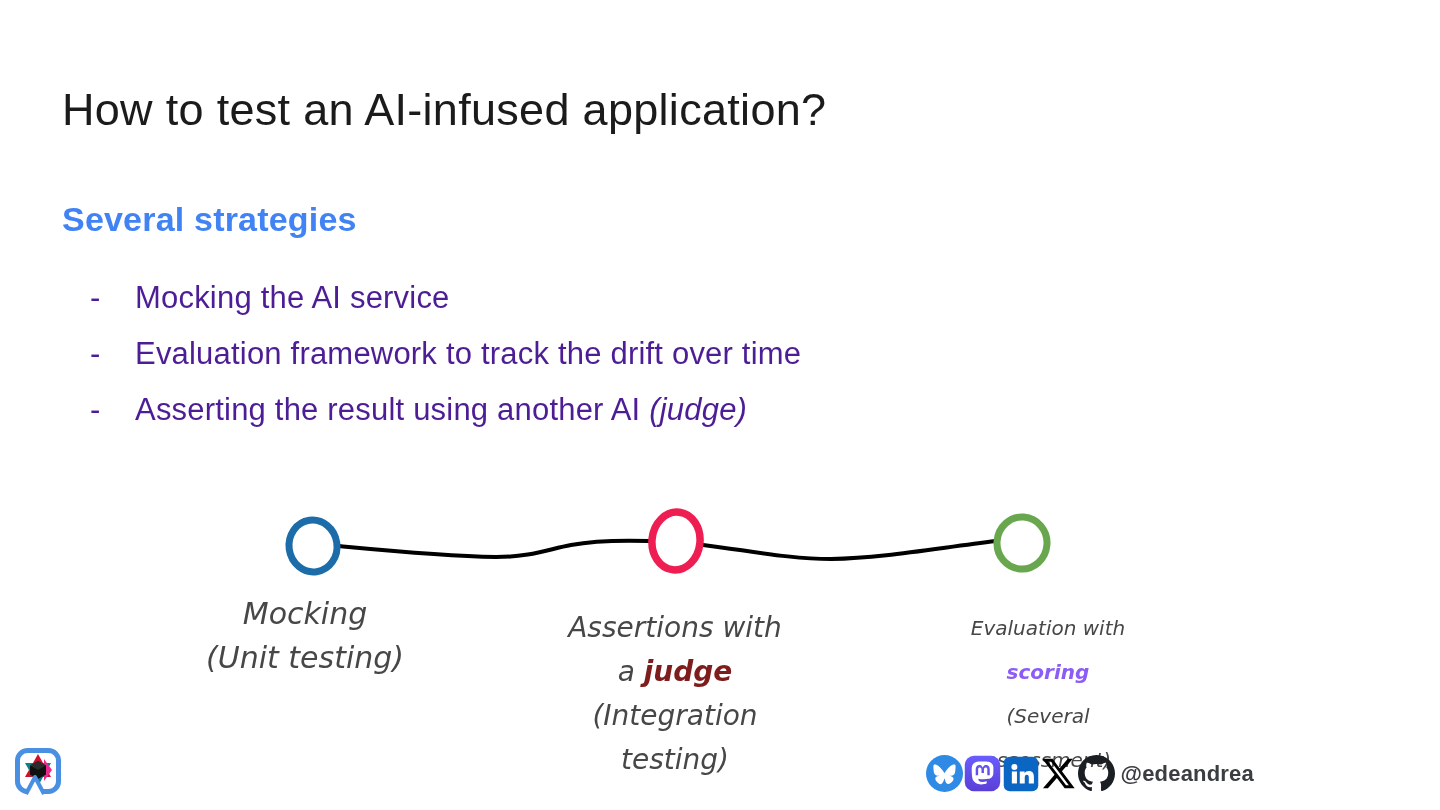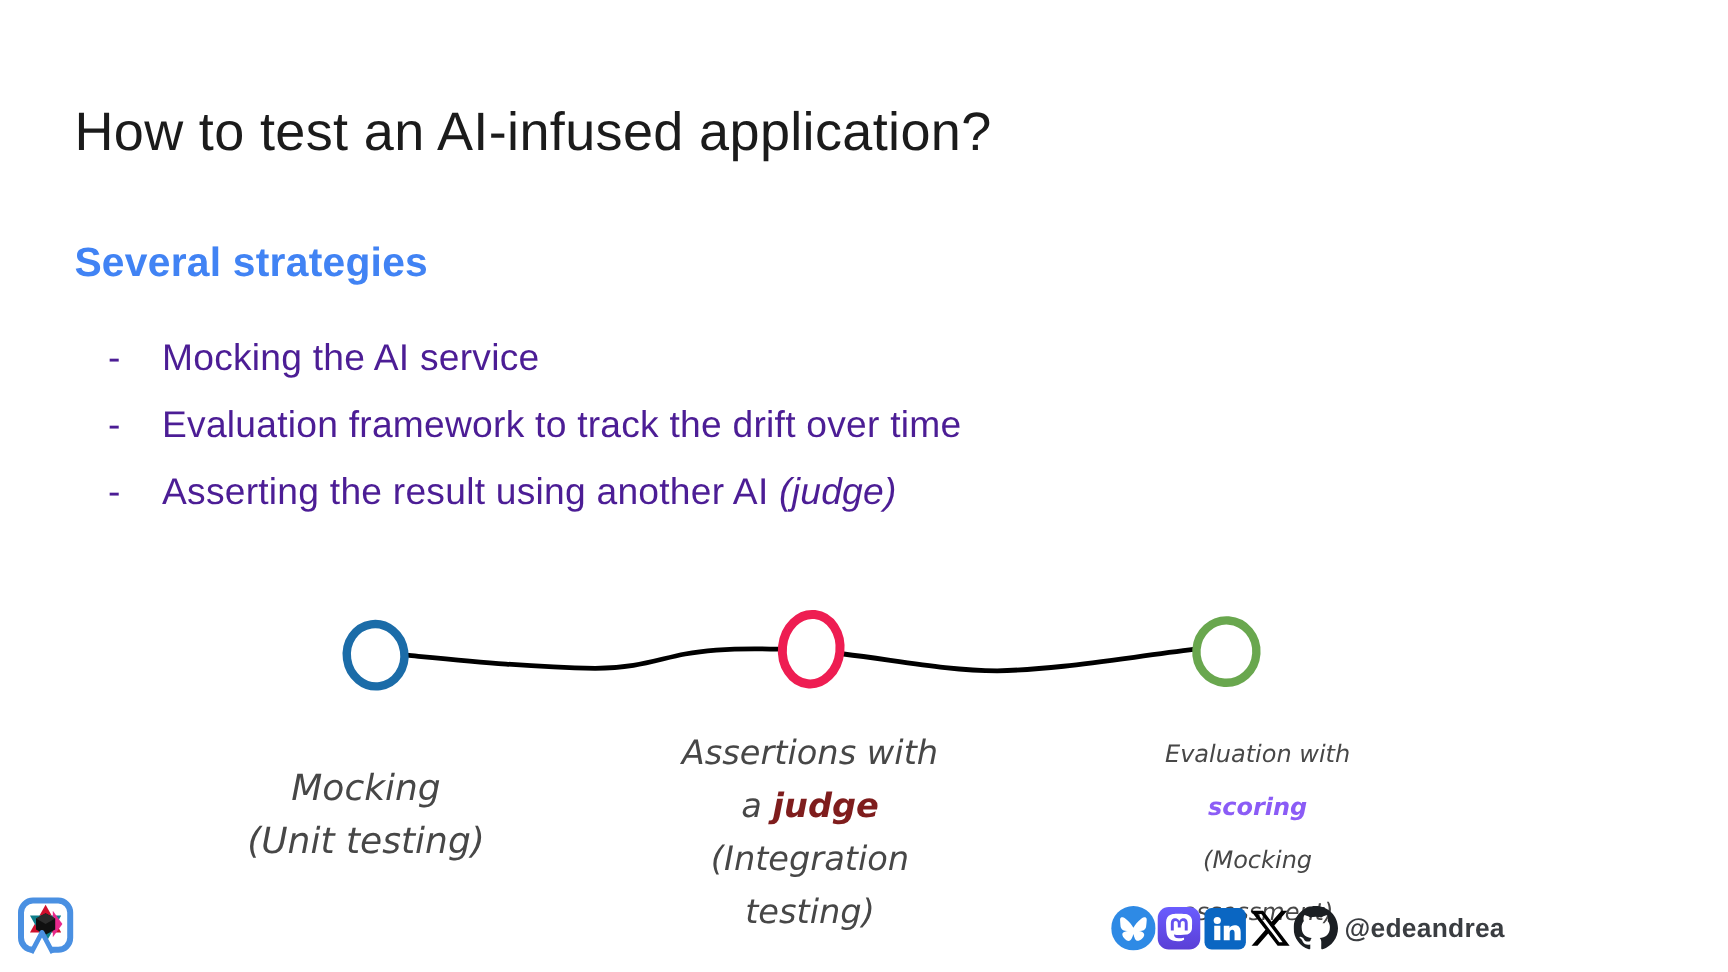--- a/index.html
+++ b/index.html
@@ -15,21 +15,21 @@
   .bullets{position:absolute;left:90px;top:279px;margin:0;padding:0;list-style:none;}
   .bullets li{position:relative;padding-left:45px;font-size:31px;font-weight:300;
               color:#4c1d95;line-height:37px;margin-bottom:19px;letter-spacing:0.2px;}
   .bullets li::before{content:"-";position:absolute;left:0;top:0;}
   .bullets .italic{font-style:italic;}
 
   .timeline-svg{position:absolute;left:0;top:0;width:1440px;height:810px;pointer-events:none;}
 
   .tl-label{position:absolute;text-align:center;font-style:italic;color:#474747;
             font-family:"DejaVu Sans",sans-serif;}
-  #tl0{left:168px;top:592px;width:274px;font-size:30px;line-height:44px;margin-top:44px;}
+  #tl0{left:168px;top:592px;width:274px;font-size:30px;line-height:44px;}
   #tl1{left:543px;top:606px;width:264px;font-size:28px;line-height:44px;}
   #tl2{left:916px;top:606px;width:264px;font-size:20px;line-height:44px;}
   .tl-label .accent{font-weight:700;}
 
   .logo{position:absolute;left:14px;top:747px;}
 
   .social{position:absolute;right:48px;top:755px;display:flex;align-items:center;gap:1px;}
   .social .sicon{display:inline-flex;width:37px;height:37px;align-items:center;justify-content:center;}
   .social .handle{font-size:22px;font-weight:700;color:#3a3d41;margin-left:4px;letter-spacing:0.2px;}
 </style>
@@ -62,21 +62,21 @@
     </div>
   <div id="tl1" class="tl-label">
       <div><span>Assertions with</span></div>
       <div><span>a </span><span class="accent" style="color: #7f1d1d;">judge</span></div>
       <div><span>(Integration</span></div>
       <div><span>testing)</span></div>
     </div>
   <div id="tl2" class="tl-label">
       <div><span>Evaluation with</span></div>
       <div><span class="accent" style="color: #8b5cf6; margin-top: 40px;">scoring</span></div>
-      <div><span>(Mocking</span></div>
+      <div><span>(Several</span></div>
       <div><span>assessment)</span></div>
     </div>
 
   <div class="logo">
     <svg width="48" height="48" viewBox="0 0 48 48" xmlns="http://www.w3.org/2000/svg">
       <rect x="3.5" y="3.5" width="41" height="41" rx="10" fill="#ffffff" stroke="#4a90e2" stroke-width="5"></rect>
       <polygon points="24,7 11,30 37,30" fill="#cf102d"></polygon>
       <polygon points="24,39 11,16 37,16" fill="#0f7f8b"></polygon>
       <polygon points="30,12 38,23 30,34" fill="#e7298c"></polygon>
       <polygon points="24,14 32,18.5 32,27.5 24,32 16,27.5 16,18.5" fill="#101010"></polygon>

